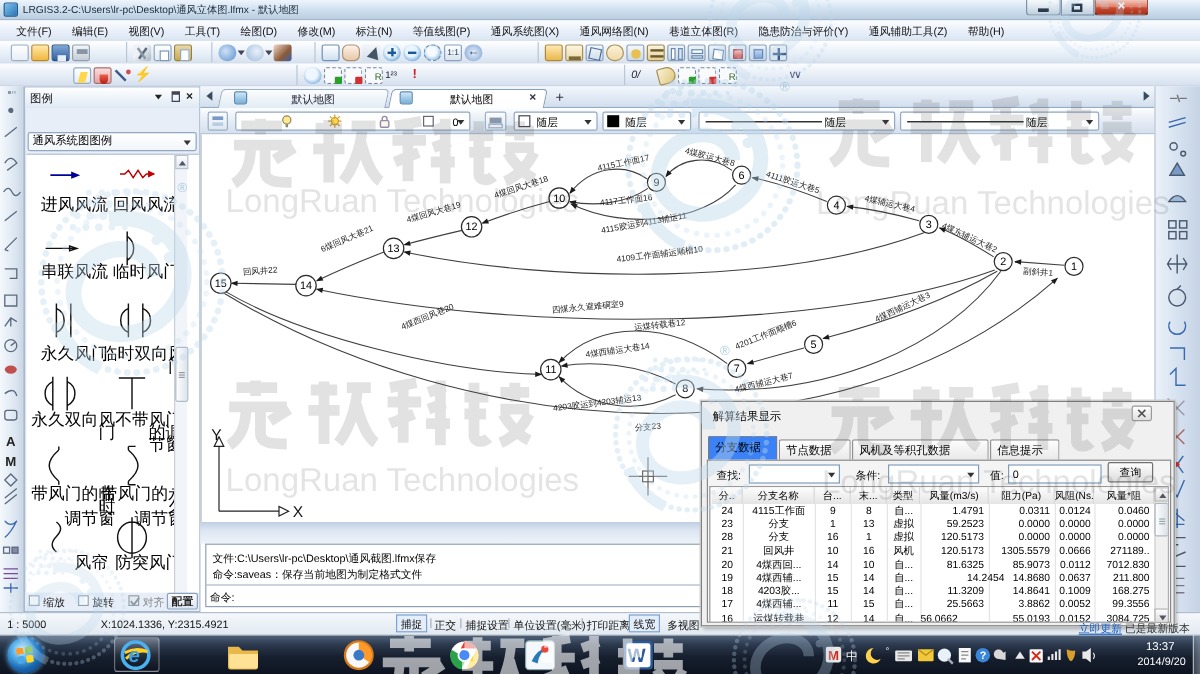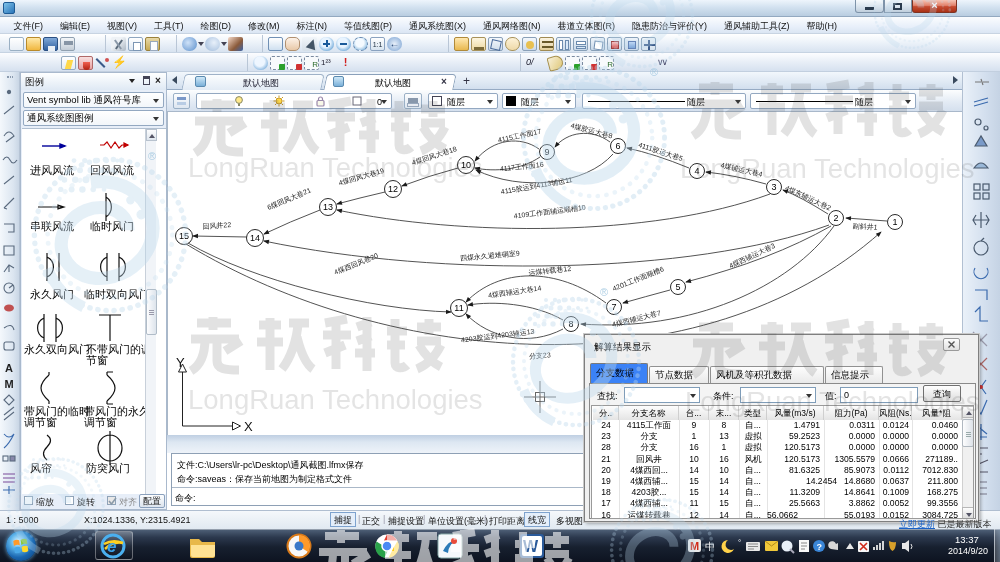--- a/index.html
+++ b/index.html
@@ -10,21 +10,21 @@
 #tb1{left:0;top:34px;width:1000px;height:19px;background:linear-gradient(#ffffff,#e9f0f8 55%,#d8e3f0);border-bottom:1px solid #c6d3e2}
 #tb2{left:0;top:53px;width:1000px;height:19px;background:linear-gradient(#fcfdff,#e6edf6 55%,#d6e1ef);border-bottom:1px solid #c2cfdf}
 .seg{position:absolute;top:1px;height:17px;display:flex;align-items:center}
 .i{width:15px;height:14px;margin:0 1px;border-radius:2px;position:relative;flex:none}
 .da{width:0;height:0;border-left:3px solid transparent;border-right:3px solid transparent;border-top:4px solid #333;display:inline-block}
 #dock{left:0;top:72px;width:20px;height:438px;background:linear-gradient(90deg,#f4f8fc,#dbe5f0 70%,#c9d6e5);border-right:1px solid #b6c4d5}
 #panel{left:20px;top:72px;width:147px;height:438px;background:#e7eef8;border:1px solid #a9b9cd}
 #phead{left:0;top:0;width:145px;height:17px;background:linear-gradient(#feffff,#dfe9f4);font-size:9.5px;color:#111}
 .cmb{position:absolute;left:2px;width:141px;height:16px;background:linear-gradient(#fff,#f2f6fa);border:1px solid #93a8c1;border-radius:2px;font-size:9.5px;line-height:14px;padding-left:3px;color:#000}
 #plist{position:absolute;left:1px;top:55px;width:144px;height:366px;background:#fff;border-top:1px solid #b0bfd0}
-.lbl{position:absolute;font-size:11px;color:#000;text-align:left;line-height:10.5px}
+.lbl{position:absolute;font-size:14px;color:#000;text-align:right;line-height:10.5px}
 #pfoot{position:absolute;left:0;top:421px;width:145px;height:15px;font-size:9px;color:#222;background:#e7eef8}
 .cb{position:absolute;width:9px;height:9px;border:1px solid #8fa3b8;background:#fff;top:2px}
 #tabs{left:167px;top:72px;width:795px;height:18px;background:linear-gradient(#f2f7fc,#d2dfee);border-bottom:1px solid #96abc4}
 .tab{position:absolute;top:2px;height:16px;border:1px solid #9fb2c8;border-bottom:none;border-radius:4px 4px 0 0;font-size:9px;color:#222;display:flex;align-items:center;padding:0 6px}
 #ltb{left:167px;top:90px;width:795px;height:22px;background:linear-gradient(#fcfdfe,#e2eaf4 60%,#d5e0ee);border-bottom:1px solid #a9b8ca}
 .fld{position:absolute;top:3px;height:16px;background:#fff;border:1px solid #93a8c1;border-radius:2px;font-size:9px;color:#000}
 #cv{left:167px;top:112px;width:795px;height:323px;background:#fff;border-left:1px solid #aab8c8}
 #mdistrip{left:167px;top:435px;width:795px;height:18px;background:linear-gradient(#bfcfe2,#dde7f2 40%,#eef3f9)}
 #cmd{left:171px;top:453px;width:790px;height:53px;background:#fff;border:1px solid #8ea0b5;font-size:9px;color:#000}
 #rstrip{left:962px;top:72px;width:38px;height:438px;background:linear-gradient(90deg,#eaf1f9,#d3dfee 60%,#c5d3e4);border-left:1px solid #b2c0d2}
@@ -32,20 +32,21 @@
 #task{left:0;top:529px;width:1000px;height:33px;background:linear-gradient(#51637a,#2c394e 25%,#17202f 55%,#0d1320);z-index:30}
 #dlg{left:584px;top:334px;width:395px;height:188px;background:#f0f0f0;border:1px solid #7f7f7f;outline:1px solid #c9c9c9;box-shadow:2px 2px 3px rgba(0,0,0,.3);z-index:40;font-size:9px;color:#000}
 .dtab{position:absolute;top:0;height:18px;border:1px solid #919191;border-bottom:none;border-radius:2px 2px 0 0;background:linear-gradient(#fdfdfd,#e8e8e8);font-size:9.5px;display:flex;align-items:center;padding:0 5px}
 .th{position:absolute;top:0;height:14px;background:linear-gradient(#fdfdfd,#e4e4e4);border-right:1px solid #cfcfcf;font-size:8.5px;text-align:center;overflow:hidden;white-space:nowrap}
 .td{position:absolute;height:12px;font-size:8.6px;white-space:nowrap;overflow:hidden}
 #wm{left:0;top:0;width:1000px;height:562px;z-index:60;pointer-events:none}
 </style></head><body>
 <div id="scr">
 <div class="abs" id="title">
  <div class="abs" style="left:3px;top:2px;width:12px;height:12px;background:linear-gradient(135deg,#7ec3ea,#2a74b8);border-radius:2px;border:1px solid #1d5a94"></div>
+ <div class="abs" style="left:19px;top:3px;white-space:nowrap">LRGIS3.2-C:\Users\lr-pc\Desktop\通风立体图.lfmx - 默认地图</div>
  <div class="abs" style="left:855px;top:0;width:29px;height:13px;background:linear-gradient(#f7fafc,#dce6ef 50%,#c0cfdd);border:1px solid #7e93a9;border-top:none;border-radius:0 0 3px 3px">
    <div class="abs" style="left:9px;top:7px;width:9px;height:3px;background:#2b3b4d"></div>
       </div>
  <div class="abs" style="left:884px;top:0;width:28px;height:13px;background:linear-gradient(#f7fafc,#dce6ef 50%,#c0cfdd);border:1px solid #7e93a9;border-top:none">
    <div class="abs" style="left:8px;top:3px;width:9px;height:7px;border:2px solid #2b3b4d"></div>
       </div>
  <div class="abs" style="left:912px;top:0;width:45px;height:13px;background:linear-gradient(#f6c5b5,#e2826b 45%,#c64b31 55%,#a93115);border:1px solid #7e3322;border-top:none;border-radius:0 0 3px 3px;color:#fff;font-size:11px;text-align:center;line-height:11px;font-weight:bold">×</div>
 </div>
 <div class="abs" id="menu" style="padding-left:5px"><span>文件(F)</span><span>编辑(E)</span><span>视图(V)</span><span>工具(T)</span><span>绘图(D)</span><span>修改(M)</span><span>标注(N)</span><span>等值线图(P)</span><span>通风系统图(X)</span><span>通风网络图(N)</span><span>巷道立体图(R)</span><span>隐患防治与评价(Y)</span><span>通风辅助工具(Z)</span><span>帮助(H)</span></div>
 <div class="abs" id="tb1">
@@ -207,21 +208,20 @@
   </g>
  </svg>
 </div>
 <div class="abs" id="panel">
  <div class="abs" id="phead">
         <span style="position:absolute;left:4px;top:3px">图例</span>
   <span class="da" style="position:absolute;left:108px;top:6px;border-top-color:#222"></span>
   <div class="abs" style="left:122px;top:3px;width:7px;height:9px;border:1px solid #445;border-top:3px solid #445"></div>
   <div class="abs" style="left:134px;top:2px;font-size:10px;color:#222;font-weight:bold">×</div>
  </div>
- <div class="cmb" style="top:19px">Vent symbol lib 通风符号库<span class="da" style="position:absolute;right:4px;top:6px"></span></div>
  <div class="cmb" style="top:37px">通风系统图图例<span class="da" style="position:absolute;right:4px;top:6px"></span></div>
  <div id="plist">
   <svg class="abs" style="left:0;top:0" width="134" height="366" viewBox="0 0 134 366">
    <g stroke="#00009a" stroke-width="1.4" fill="none">
             <path d="M20,17 h23"></path>
             <path d="M43,17 l-5,-2 v4 z" fill="#00009a"></path>
           </g>
    <g stroke="#c00000" stroke-width="1.2" fill="none">
             <path d="M78,16 l4,0 l3,-3 l4,6 l4,-6 l4,6 l3,-3 h6"></path>
             <path d="M106,16 l-4,-2 v4 z" fill="#c00000"></path>
@@ -262,21 +262,21 @@
  </div>
  <div id="pfoot">
   <span class="cb" style="left:3px"></span>
         <span style="position:absolute;left:15px;top:2px">缩放</span>
   <span class="cb" style="left:44px"></span>
         <span style="position:absolute;left:56px;top:2px">旋转</span>
   <span class="cb" style="left:86px;background:#e8e8e8"><svg width="9" height="9">
             <path d="M1,4 l2.5,3 L8,1" stroke="#8a9aa8" stroke-width="1.6" fill="none"></path>
           </svg></span>
         <span style="position:absolute;left:98px;top:2px;color:#888">对齐</span>
-  <div class="abs" style="left:118px;top:0px;width:26px;height:14px;background:linear-gradient(#fcfdfe,#dce4ee);border:1px solid #8aa0bc;border-radius:2px;text-align:center;line-height:13px;font-weight:normal">配置</div>
+  <div class="abs" style="left:118px;top:0px;width:26px;height:14px;background:linear-gradient(#fcfdfe,#dce4ee);border:1px solid #8aa0bc;border-radius:2px;text-align:center;line-height:13px;font-weight:bold">配置</div>
  </div>
 </div>
 <div class="abs" id="tabs">
  <div class="abs" style="left:5px;top:4px;width:0;height:0;border-top:4px solid transparent;border-bottom:4px solid transparent;border-right:5px solid #3a4a5e"></div>
  <div class="tab" style="left:16px;width:140px;background:linear-gradient(#fbfdfe,#e2ebf5);transform:skewX(-12deg)"></div>
  <div class="abs" style="left:28px;top:4px;width:11px;height:11px;background:linear-gradient(#cfe8f8,#7ab0d8);border:1px solid #5a8ab0;border-radius:2px"></div>
  <div class="abs" style="left:76px;top:5px;font-size:9px;color:#223">默认地图</div>
  <div class="tab" style="left:158px;width:130px;background:#fff;border-color:#8aa0ba;transform:skewX(-12deg)"></div>
  <div class="abs" style="left:166px;top:4px;width:11px;height:11px;background:linear-gradient(#cfe8f8,#7ab0d8);border:1px solid #5a8ab0;border-radius:2px"></div>
  <div class="abs" style="left:208px;top:5px;font-size:9px;color:#000">默认地图</div>

